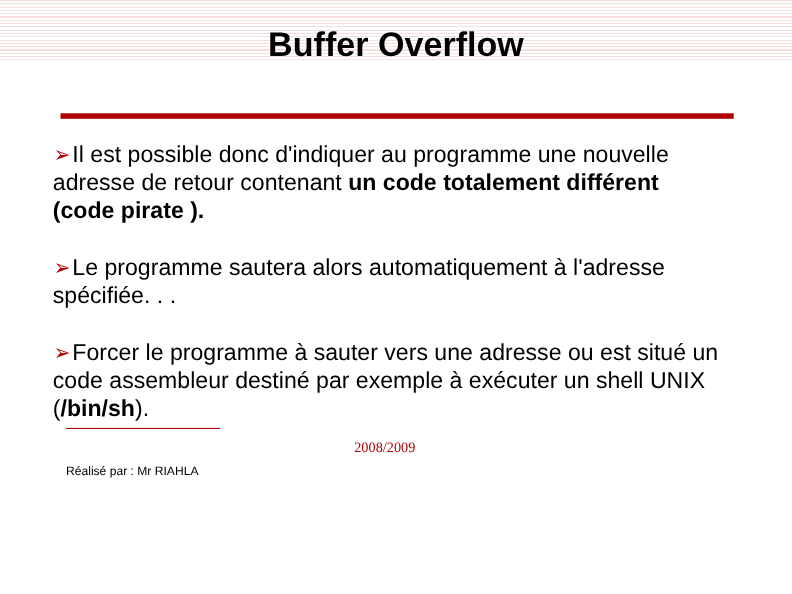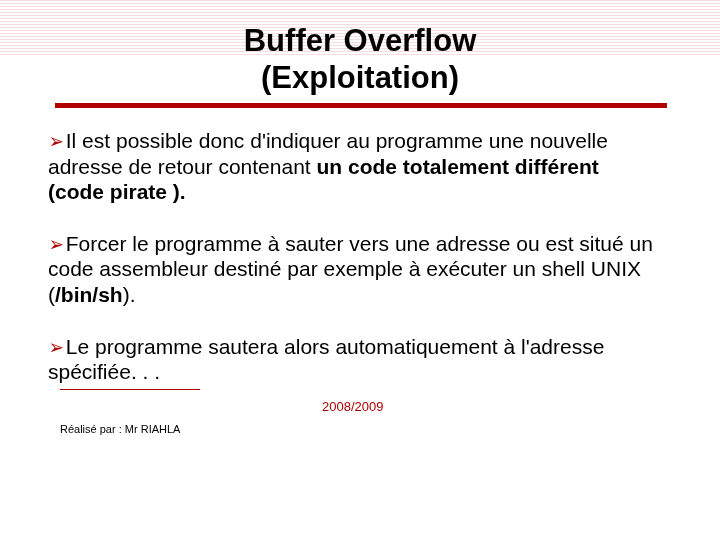--- a/index.html
+++ b/index.html
@@ -101,51 +101,50 @@
     color: #000000;
     font-family: "Comic Sans MS", cursive, sans-serif;
     margin-top: 24px;
   }
   .footer-center {
     position: absolute;
     left: 262px;
     top: 0;
     font-size: 13px;
     color: #b00000;
-    font-family: Liberation Sans, sans-serif;
+    font-family: Liberation Serif, serif;
   }
 </style>
 </head>
 <body>
 
 <div class="slide">
 
   <div class="stripes"></div>
 
   <div class="title-wrap">
     <div class="title">
       <span>Buffer Overflow</span><br>
-      <span>(Exploitation)</span>
     </div>
   </div>
 
   <div class="underline"></div>
 
   <div class="body">
 
     <div class="bullet-block">
       <span class="arrow">➢</span><span>Il est possible donc d'indiquer au programme une nouvelle adresse de retour contenant </span><span class="bold">un code totalement différent (code pirate ).</span>
     </div>
 
     <div class="bullet-block">
-      <span class="arrow">➢</span><span>Forcer le programme à sauter vers une adresse ou est situé un code assembleur destiné par exemple à exécuter un shell UNIX (</span><span class="bold">/bin/sh</span><span>).</span>
+      <span class="arrow">➢</span><span>Le programme sautera alors automatiquement à l'adresse spécifiée. . .</span>
     </div>
 
     <div class="bullet-block">
-      <span class="arrow">➢</span><span>Le programme sautera alors automatiquement à l'adresse spécifiée. . .</span>
+      <span class="arrow">➢</span><span>Forcer le programme à sauter vers une adresse ou est situé un code assembleur destiné par exemple à exécuter un shell UNIX (</span><span class="bold">/bin/sh</span><span>).</span>
     </div>
 
   </div>
 
   <div class="footer">
     <div class="footer-line"></div>
     <div class="footer-left">Réalisé par :  Mr RIAHLA</div>
     <div class="footer-center">2008/2009</div>
   </div>
 

